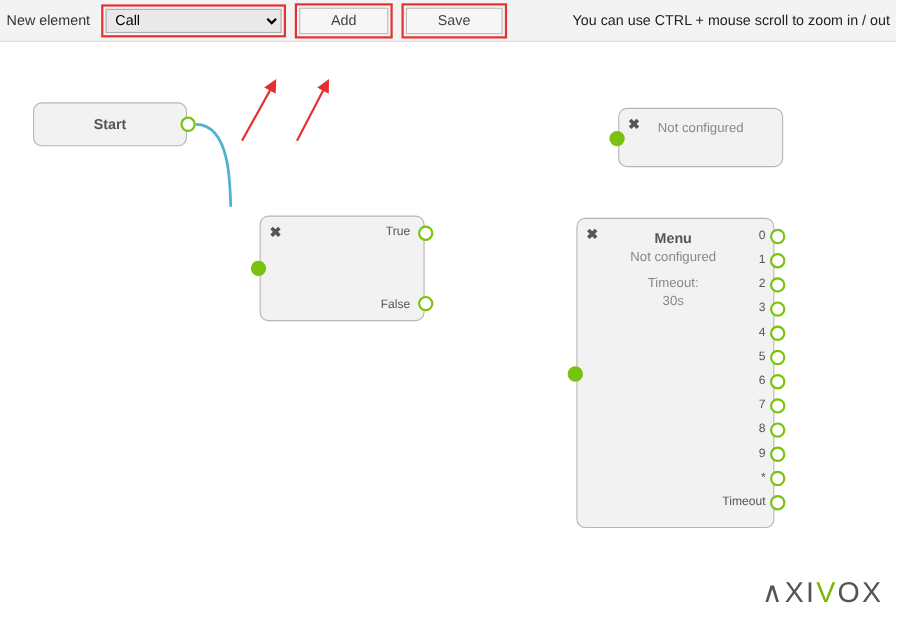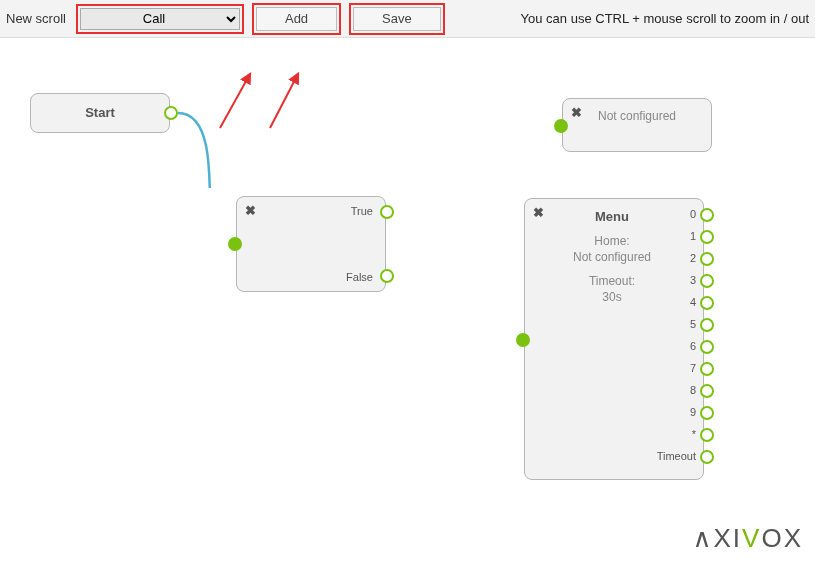--- a/index.html
+++ b/index.html
@@ -25,21 +25,20 @@
   }
   .toolbar-label { margin-right: 2px; }
   .hl { border: 2px solid #e53030; padding: 2px; display: inline-flex; align-items: center; }
   .sel {
     height: 22px;
     min-width: 160px;
     background: #e9e9e9;
     border: 1px solid #aaa;
     font-size: 13px;
     padding: 1px 4px;
-    text-align: center;
   }
   .btn {
     height: 24px;
     padding: 2px 28px;
     background: #f6f6f6;
     border: 1px solid #bbb;
     font-size: 13px;
     color: #444;
     cursor: pointer;
   }
@@ -99,21 +98,21 @@
     font-size:26px;
     letter-spacing:2px;
     color:#555;
   }
   .brand .accent { color:#7ab800; }
 </style>
 </head>
 <body>
 
 <div class="toolbar">
-  <span class="toolbar-label">New scroll</span>
+  <span class="toolbar-label">New element</span>
   <span class="hl">
     <select class="sel">
       <option>Call</option>
     </select>
   </span>
   <span class="hl">
     <button class="btn">Add</button>
   </span>
   <span class="hl">
     <button class="btn">Save</button>
@@ -161,21 +160,20 @@
 
   <div class="node" style="left:562px; top:60px; width:150px; height:54px;">
     <span class="close">✖</span>
     <div class="sub">Not configured</div>
     <span class="port filled" style="left:-9px; top:20px;"></span>
   </div>
 
   <div class="node" style="left: 524px; top: 160px; width: 180px; padding: 8px 14px 8px 10px; height: 282px;">
     <span class="close">✖</span>
     <div class="title" style="margin-top:2px;">Menu</div>
-    <div class="sub" style="margin-top:10px;">Home:</div>
     <div class="sub">Not configured</div>
     <div class="sub" style="margin-top:10px;">Timeout:</div>
     <div class="sub">30s</div>
     <span class="port filled" style="left:-9px; top:134px;"></span>
     <div id="menu-outputs" style="position:absolute; right:-9px; top:6px;">
         <div style="position: relative; height: 22px; width: 20px;">
           <span style="position: absolute; right: 16px; top: 3px; font-size: 11px; color: rgb(85, 85, 85); white-space: nowrap;">0</span>
           <span class="port" style="right: -2px; top: 3px;"></span>
         </div>
         <div style="position: relative; height: 22px; width: 20px;">

